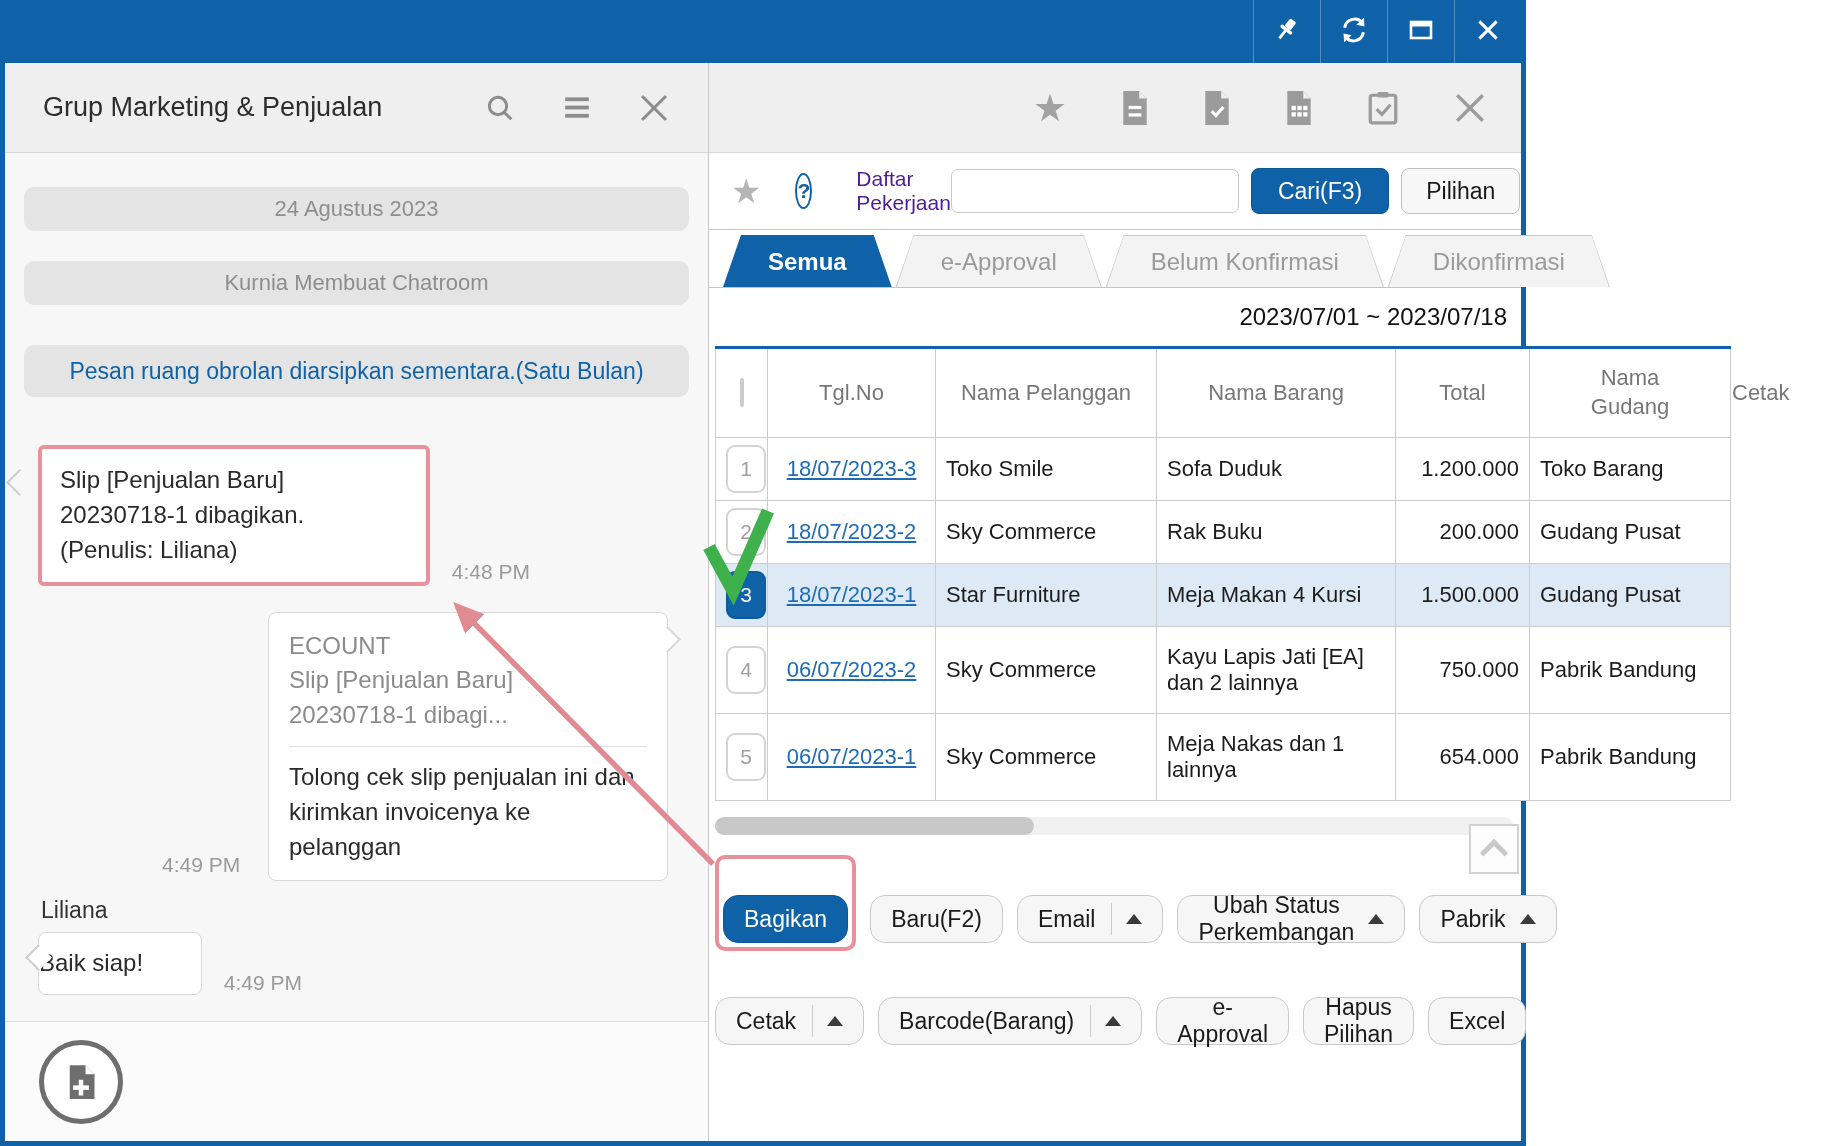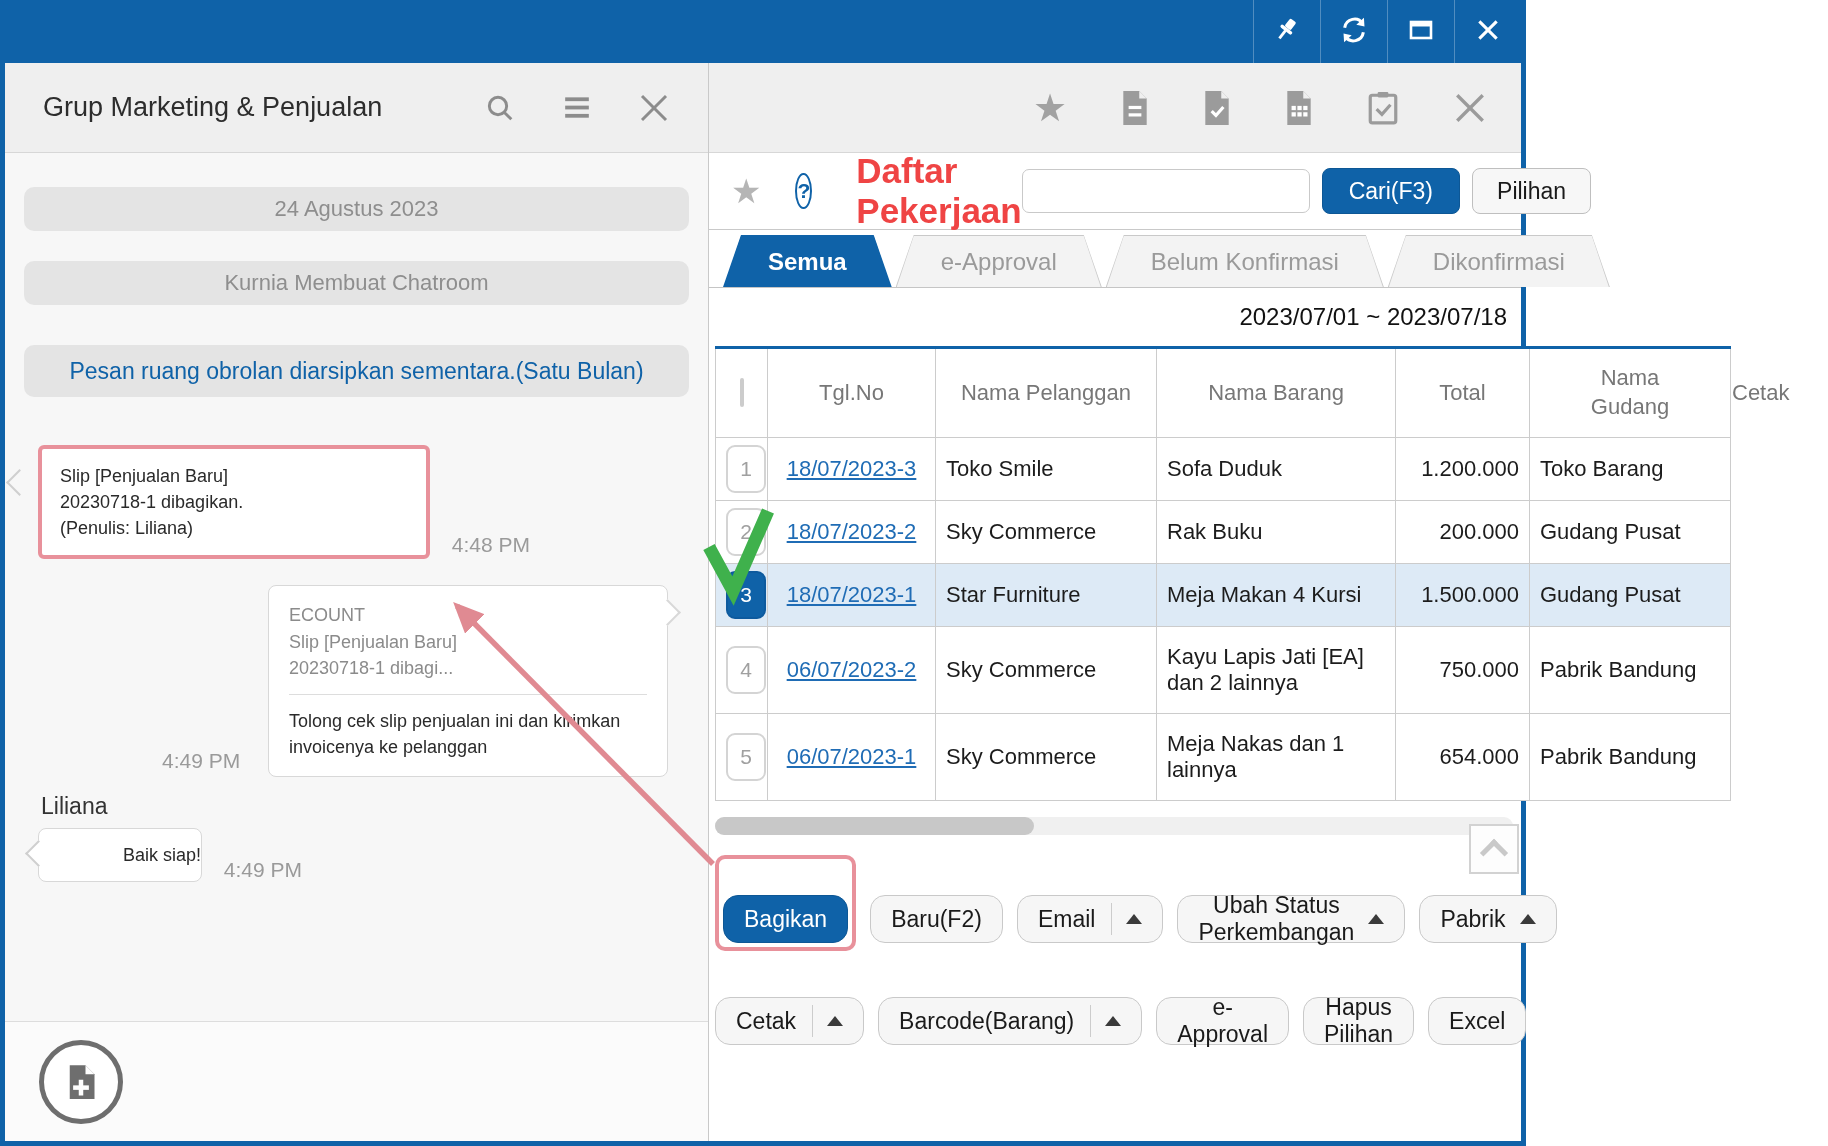--- a/index.html
+++ b/index.html
@@ -17,50 +17,50 @@
   .chat-title{font-size:27px;color:#2d2d2d;flex:1;}
   .chat-header .ico{margin-left:46px;cursor:pointer;display:flex;align-items:center;}
   
   .chat-body{flex:1;position:relative;overflow:hidden;background:#f7f7f7;}
   .pill{margin:0 19px;border-radius:10px;background:#e4e4e4;color:#8e8e8e;font-size:22px;display:flex;align-items:center;justify-content:center;height:44px;}
   .pill.p1{margin-top:34px;}
   .pill.p2{margin-top:30px;}
   .pill.archive{margin-top:40px;height:auto;padding:10px 0;color:#0f62a8;font-size:23px;line-height:1.4;text-align:center;}
   .msg{position:relative;}
   .m1{margin:48px 0 0 33px;width:392px;}
-  .bubble{box-sizing:border-box;background:#fff;border:1px solid #d8d8d8;border-radius:8px;font-size:18px;color:#2a2a2a;line-height:1.45;}
+  .bubble{box-sizing:border-box;background:#fff;border:1px solid #d8d8d8;border-radius:8px;font-size:24px;color:#2a2a2a;line-height:1.45;}
   .m1 .bubble{border:4px solid #e8919b;border-radius:6px;padding:14px 18px;}
   .m2{margin:26px 40px 0 auto;width:400px;}
   .m2 .bubble{padding:16px 20px;}
   .quote{color:#8b8b8b;}
   .q-div{border:none;border-top:1px solid #ddd;margin:13px 0;}
   .m3-name{margin:16px 0 8px 36px;font-size:23px;color:#333;}
   .m3{margin:0 0 0 33px;width:164px;}
-  .m3 .bubble{padding:13px 0;text-align:right;}
+  .m3 .bubble{padding:13px 0;text-align:left;}
   .msg-time{position:absolute;color:#9a9a9a;font-size:21px;white-space:nowrap;}
   .m1 .msg-time{right:-100px;bottom:2px;}
   .m2 .msg-time{left:-106px;bottom:4px;}
   .m3 .msg-time{right:-100px;bottom:0;}
   .tail{position:absolute;width:17px;height:17px;transform:rotate(45deg);background:transparent;}
   .tail.left{border-left:2px solid #cfcfcf;border-bottom:2px solid #cfcfcf;left:-28px;top:28px;}
   .m3 .tail.left{left:-9px;top:16px;background:#fff;}
   .tail.right{border-right:2px solid #d8d8d8;border-top:2px solid #d8d8d8;right:-9px;top:18px;background:#fff;}
   
   .chat-footer{height:119px;flex:0 0 auto;border-top:1px solid #ddd;background:#fbfbfb;display:flex;align-items:center;padding-left:34px;}
   .attach-btn{width:74px;height:74px;border-radius:50%;border:5px solid #6e6e6e;background:#fff;display:flex;align-items:center;justify-content:center;cursor:pointer;}
   
   .r-toolbar{height:89px;flex:0 0 auto;background:#efefef;border-bottom:1px solid #d7d7d7;display:flex;align-items:center;justify-content:flex-end;padding-right:34px;}
   .r-toolbar .ico{margin-left:54px;cursor:pointer;display:flex;align-items:center;}
   .star-glyph{font-size:38px;color:#a2a2a2;line-height:1;}
   
   .title-row{height:76px;flex:0 0 auto;background:#fff;border-bottom:1px solid #c9c9c9;display:flex;align-items:center;padding:0 16px;}
   .tr-sep{width:1px;height:74px;background:#e3e3e3;margin:0 14px;}
   .fav-star{font-size:34px;color:#b5b5b5;cursor:pointer;line-height:1;padding:0 6px;}
   .help-ico{width:32px;height:32px;border-radius:50%;border:2px solid #0f62a8;color:#0f62a8;font-size:21px;font-weight:bold;display:flex;align-items:center;justify-content:center;cursor:pointer;}
-  .page-title{font-size:35px;font-weight:bold;color:#ef4444;margin-left:16px;flex:1;}
+  .page-title{font-size:21px;font-weight:normal;color:#4c1d95;margin-left:16px;flex:1;}
   .search-input{width:288px;height:44px;box-sizing:border-box;border:1px solid #c9c9c9;border-radius:7px;font-size:22px;padding:0 12px;outline:none;background:#fff;}
   .btn-cari{height:46px;margin-left:12px;padding:0 26px;background:#0f62a8;color:#fff;border:1px solid #0d5795;border-radius:8px;font-size:23px;cursor:pointer;}
   .btn-pilihan{height:46px;margin-left:12px;padding:0 24px;background:#f7f7f7;color:#1a1a1a;border:1px solid #bfbfbf;border-radius:8px;font-size:23px;cursor:pointer;}
   
   .tab-row{height:57px;flex:0 0 auto;border-bottom:1px solid #c5c5c5;display:flex;align-items:flex-end;padding-left:14px;background:#fff;}
   .tab{height:52px;margin-right:4px;clip-path:polygon(18px 0,calc(100% - 18px) 0,100% 100%,0 100%);background:#c9c9c9;padding:1px 1px 0 1px;box-sizing:border-box;cursor:pointer;flex:0 0 auto;}
   .tab-inner{height:100%;clip-path:polygon(17px 0,calc(100% - 17px) 0,100% 100%,0 100%);background:#f3f3f3;display:flex;align-items:center;justify-content:center;padding:0 44px;font-size:24px;color:#9a9a9a;}
   .tab.active{background:#0f62a8;}
   .tab.active .tab-inner{background:#0f62a8;color:#fff;font-weight:bold;}
   

